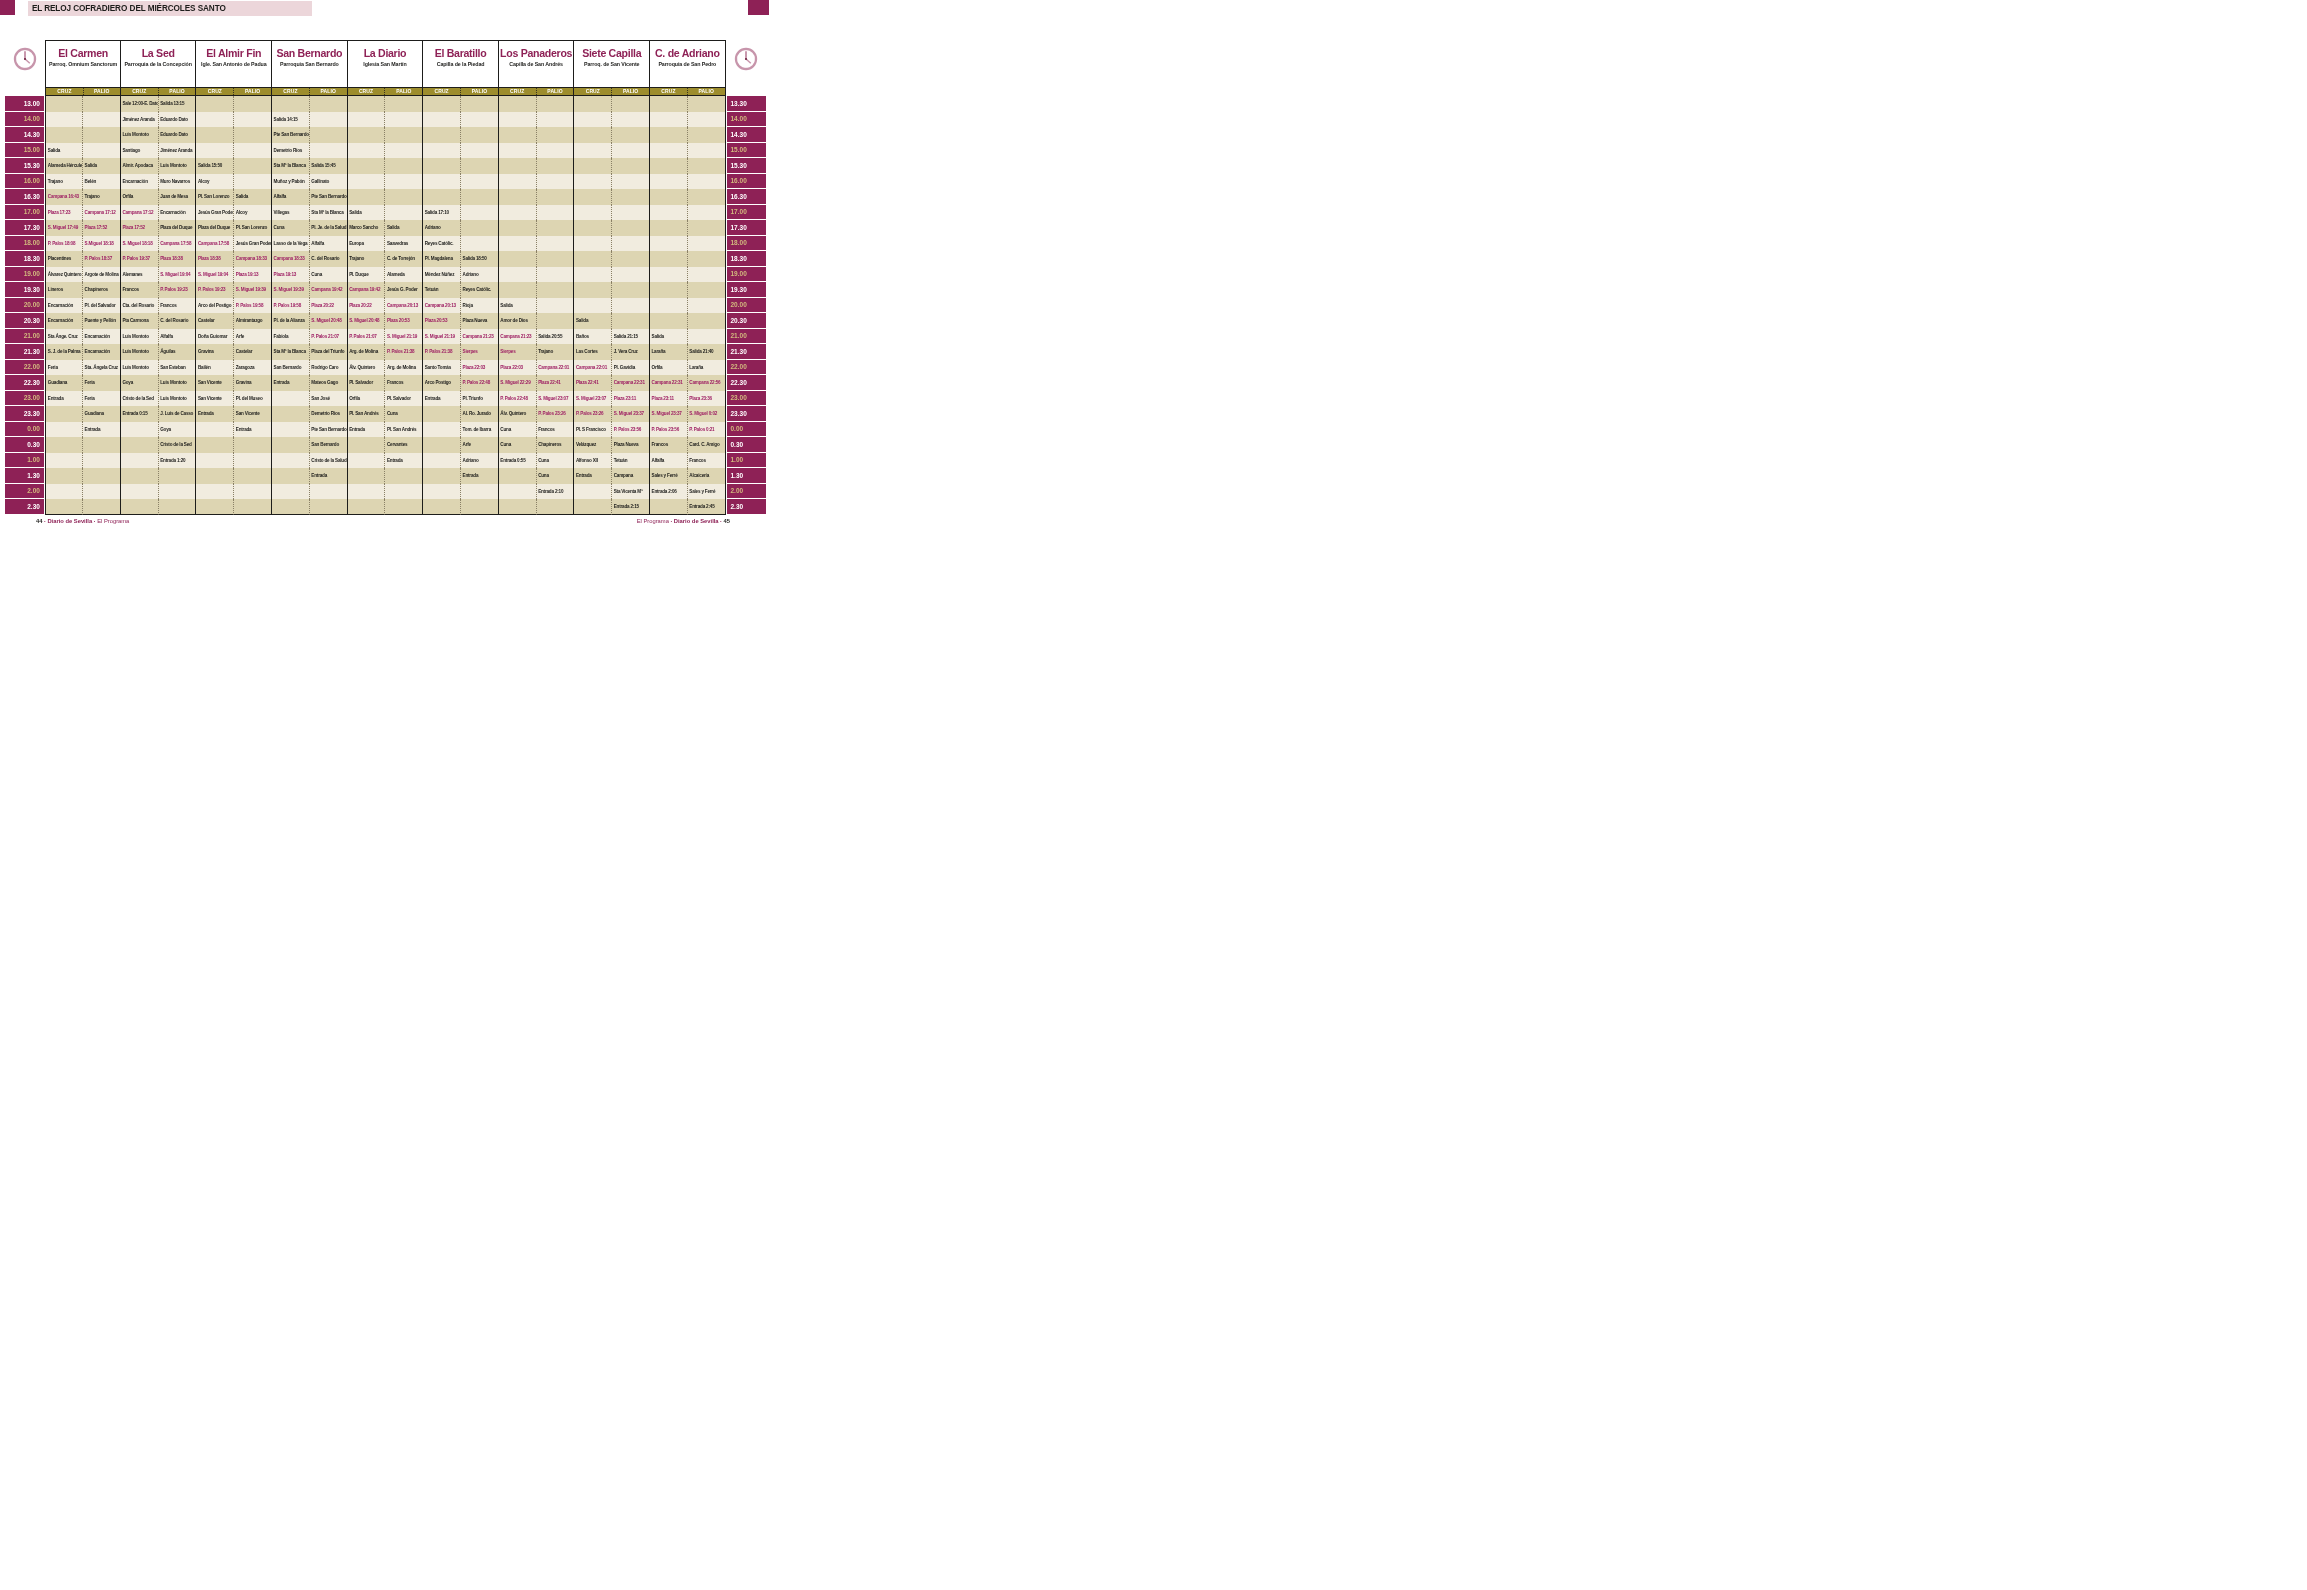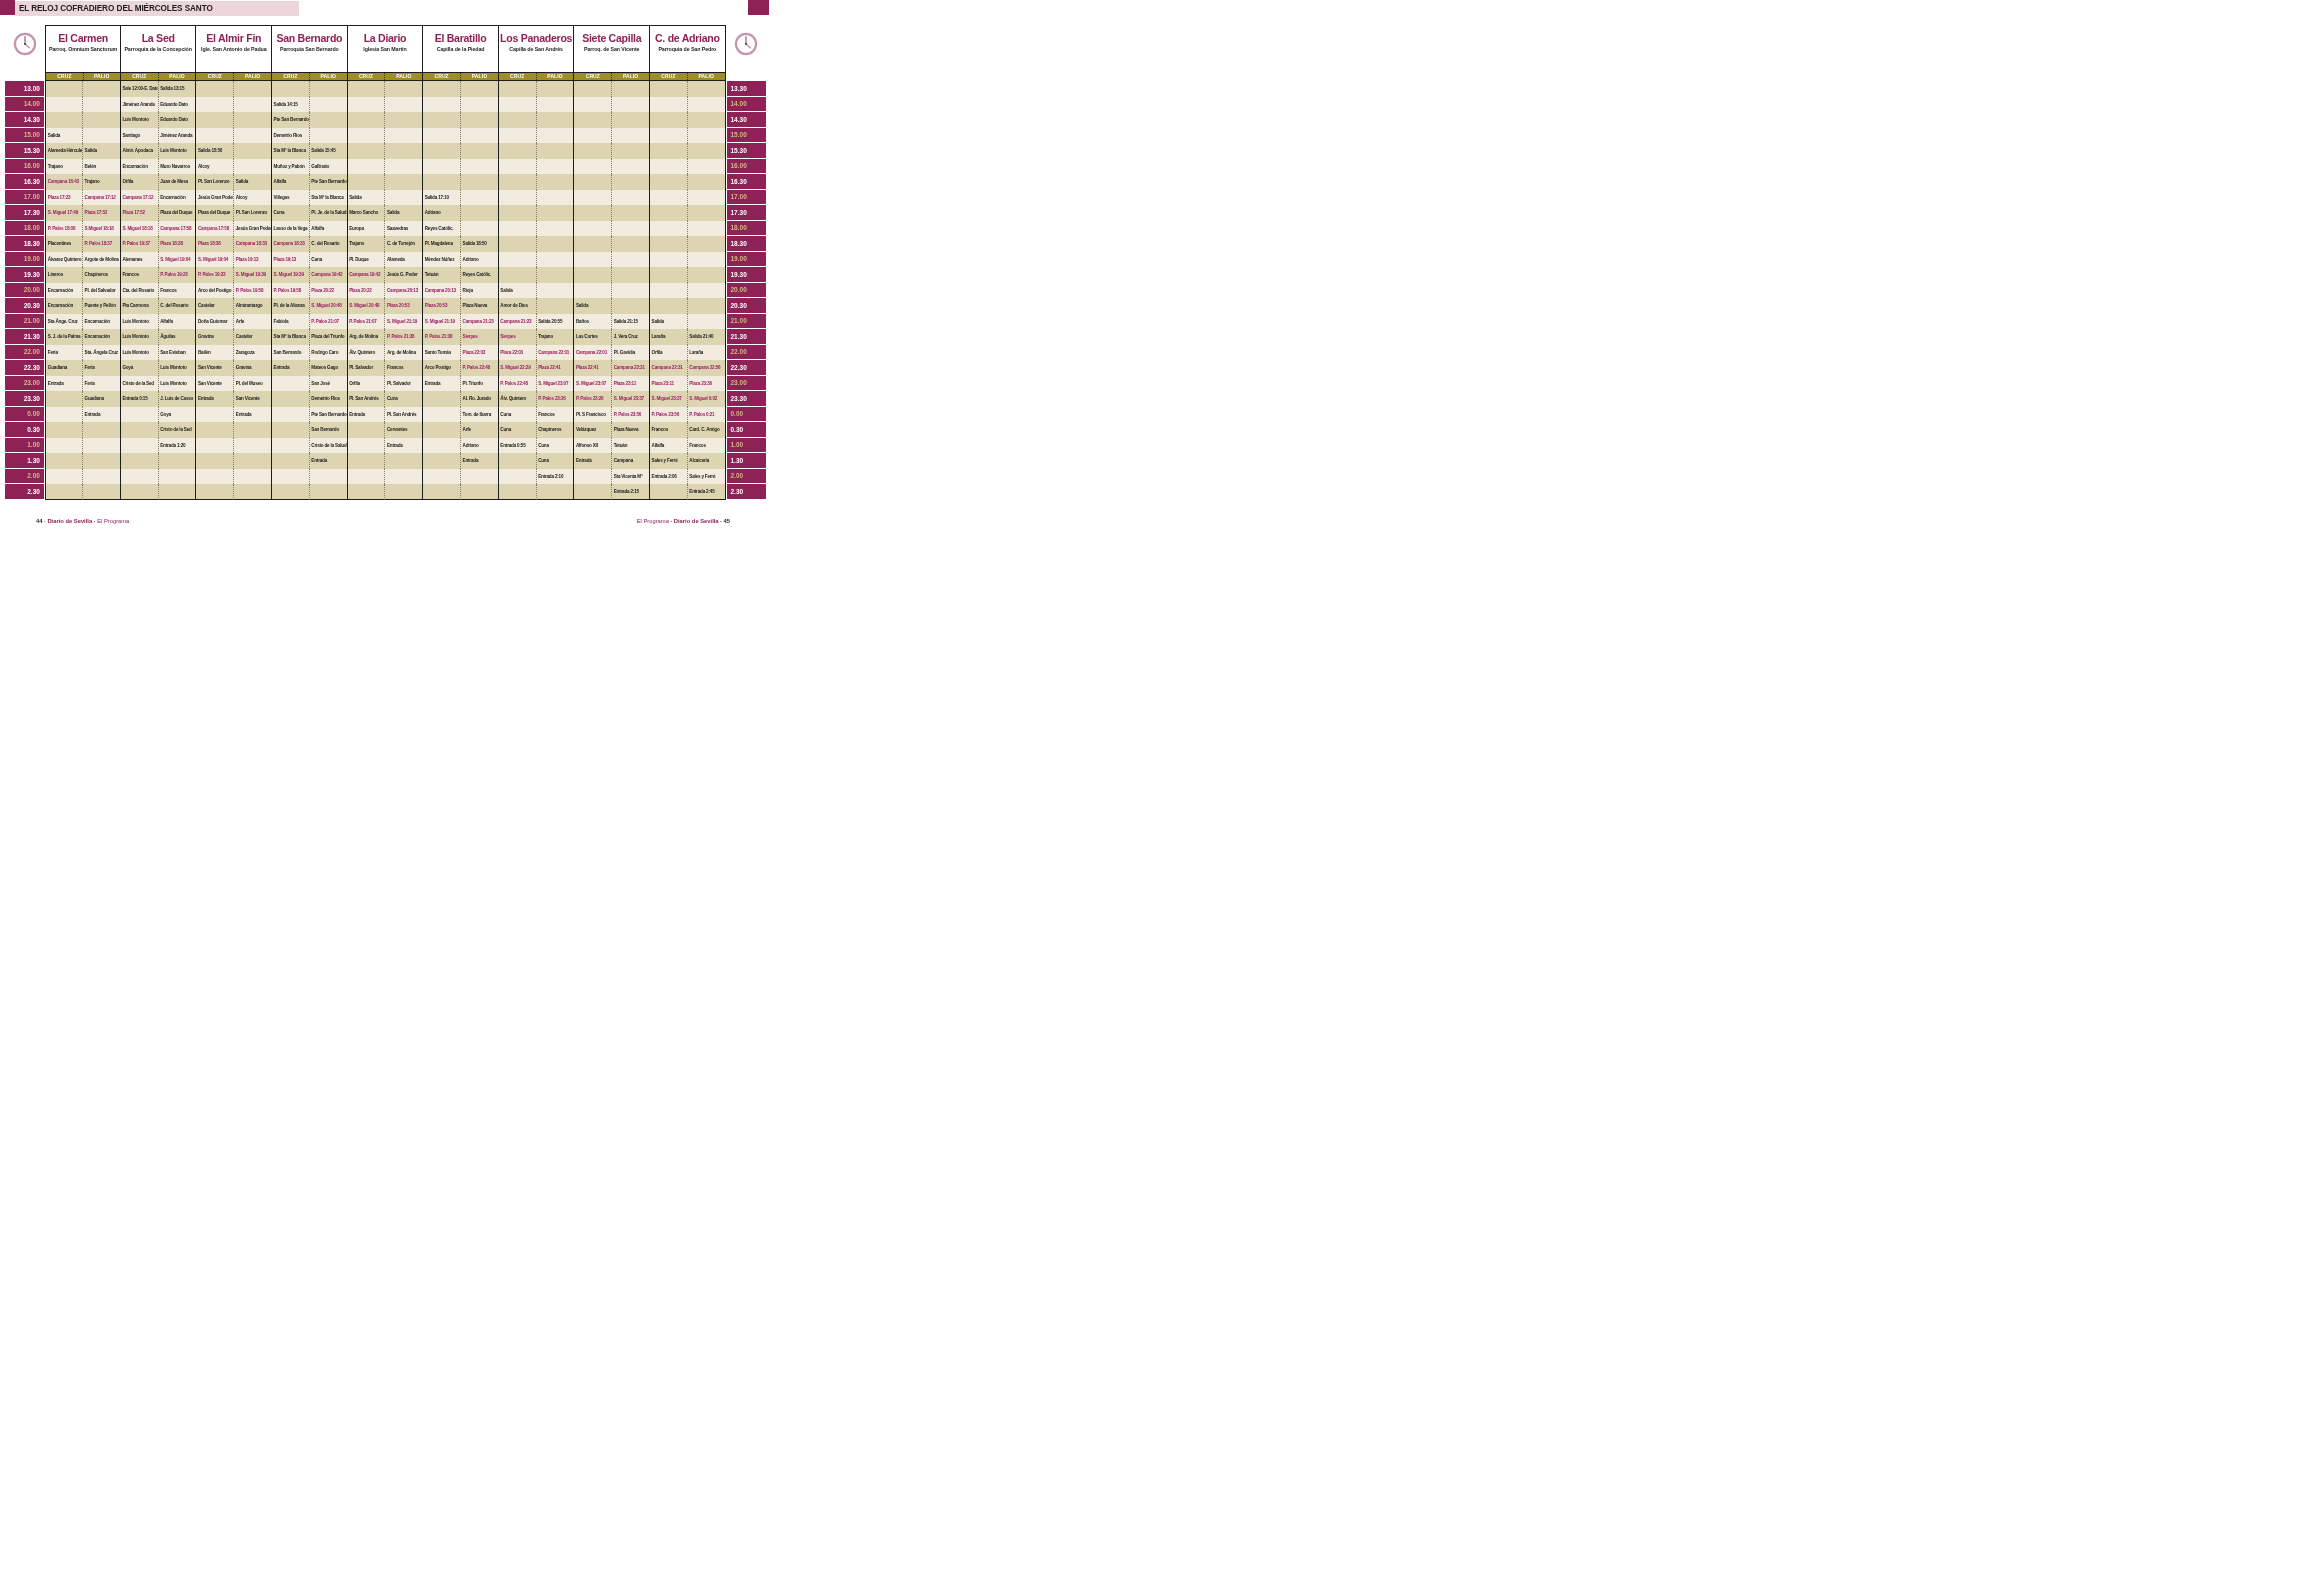--- a/index.html
+++ b/index.html
@@ -4,27 +4,27 @@
 <style>
   * { margin:0; padding:0; box-sizing:border-box; }
   html,body { background:#ffffff; }
   body { font-family:"Liberation Sans", sans-serif; color:#1d1d1b; }
   .page { position:relative; width:769px; height:530px; background:#ffffff; overflow:hidden; }
 
   
   .corner { position:absolute; top:0; background:#8e2156; }
   .corner.left  { left:0; width:15px; height:15px; }
   .corner.right { right:0; width:21px; height:15px; }
-  .title-band { position:absolute; left:15px; top:1px; width:284px; height:14.5px;
+  .title-band { position:absolute; left:28px; top:1px; width:284px; height:14.5px;
                 background:#ecd6da; display:flex; align-items:center; padding-left:3.9px; }
   .title-band .t-bold { font-weight:800; font-size:8.2px; letter-spacing:-0.1px; }
   .title-band .t-reg  { font-weight:700; font-size:8.2px; letter-spacing:-0.1px; margin-left:2.4px; }
 
   
-  .table-wrap { position:absolute; top:25px; left:0; width:769px; padding:0 3.4px 0 5.3px; }
+  .table-wrap { position:absolute; top:40px; left:0; width:769px; padding:0 3.4px 0 5.3px; }
   .hdr { display:grid; grid-template-columns:40px repeat(9,1fr) 40px; }
   .gutter-h { display:flex; justify-content:center; align-items:flex-start; padding-top:6.8px; }
   .church { height:56px; border-top:1px solid #1d1d1b; border-right:1px solid #1d1d1b;
             display:flex; flex-direction:column; align-items:stretch; background:#ffffff; }
   .church.first { border-left:1px solid #1d1d1b; }
   .ch-name { text-align:center; margin-top:5.8px; font-weight:800; font-size:10.6px;
              letter-spacing:-0.3px; color:#8e2156; white-space:nowrap; overflow:hidden; }
   .ch-venue { text-align:center; margin-top:2.4px; font-weight:700; font-size:5.3px;
               letter-spacing:-0.1px; white-space:nowrap; overflow:hidden; }
   .band { margin-top:auto; height:9.2px; background:#9d8d2d; border-top:0.7px solid #1d1d1b;

